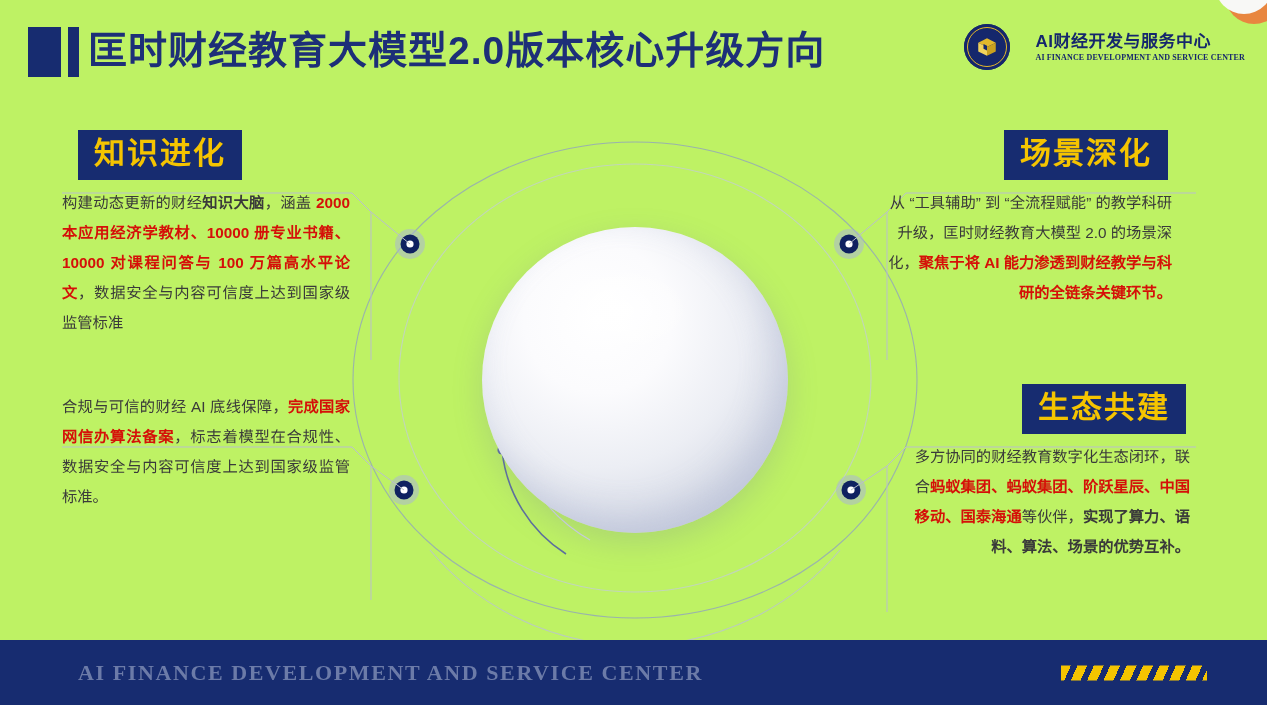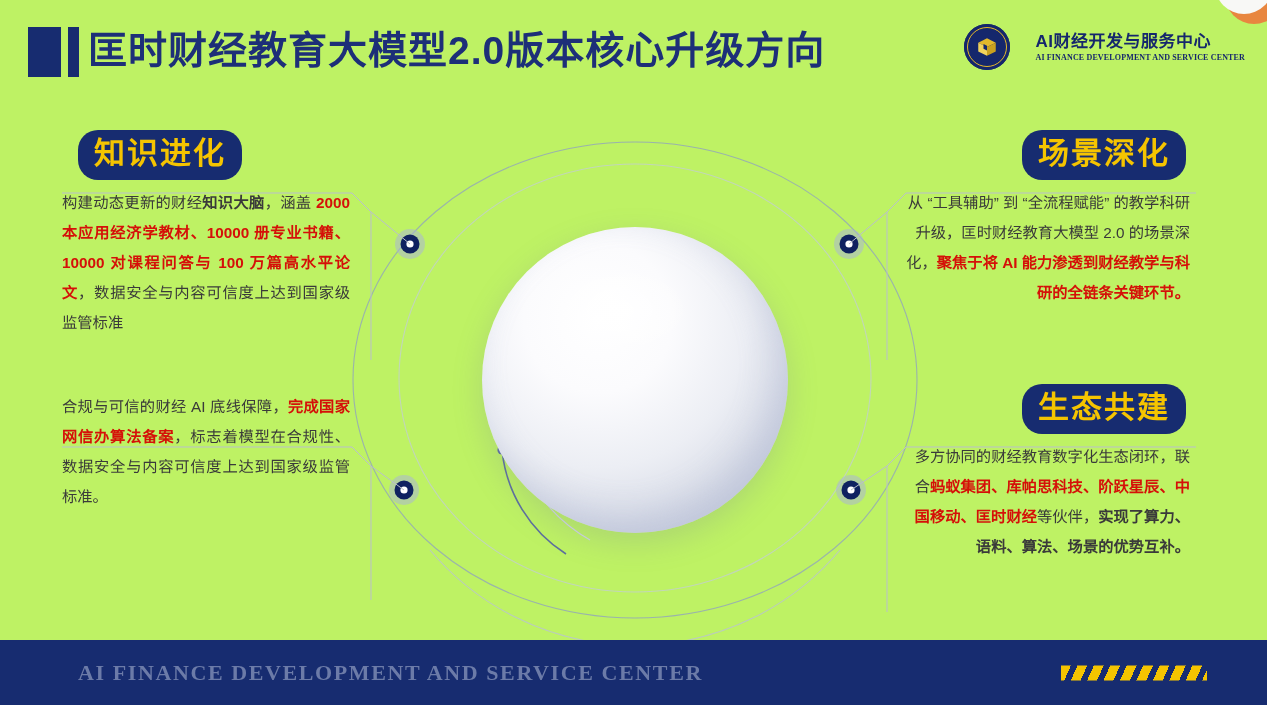--- a/index.html
+++ b/index.html
@@ -77,37 +77,37 @@
     position:absolute;left:22%;top:12%;width:46%;height:30%;border-radius:50%;
     background:radial-gradient(ellipse at center, rgba(255,255,255,.95) 0%, rgba(255,255,255,0) 70%);
     pointer-events:none;
   }
 
   
   .card{position:absolute;width:300px;z-index:4;}
   .card .tag{
     background:#172c70;color:#f5c400;
     font-size:31px;font-weight:700;letter-spacing:2px;
-    padding:6px 16px 8px;display:inline-block;line-height:1.15;border-radius:20px;
+    padding:6px 16px 8px;display:inline-block;line-height:1.15;
   }
   .card .body{
     position:relative;
     font-size:15.3px;line-height:30px;color:#3a3a3a;
     padding:8px 12px 10px 0;
     text-align:justify;
   }
   .card .body b{color:#d51008;font-weight:700;}
   .card.left .tag{margin-left:16px;}
   .card.right{text-align:right;}
   .card.right .tag{margin-right:4px;}
   .card.right .body{text-align:right;padding:8px 0 10px 12px;}
 
   .c-tl{left:62px;top:130px;}
   .c-bl{left:62px;top:384px;}
-  .c-tr{left:890px;top:130px;}
+  .c-tr{left:872px;top:130px;}
   .c-br{left:890px;top:384px;}
 
   
   .footer{
     position:absolute;left:0;bottom:0;width:1267px;height:65px;
     background:#172c70;z-index:5;
   }
   .footer-txt{
     position:absolute;left:78px;top:50%;transform:translateY(-50%);
     font-family:"Liberation Serif","DejaVu Serif",serif;
@@ -219,21 +219,21 @@
     <div class="body"><span>合规与可信的财经 AI 底线保障，</span><b>完成国家网信办算法备案</b><span>，标志着模型在合规性、数据安全与内容可信度上达到国家级监管标准。</span></div>
   </div>
 
   <div class="card right c-tr">
     <div class="tag">场景深化</div>
     <div class="body"><span>从 “工具辅助” 到 “全流程赋能” 的教学科研升级，匡时财经教育大模型 2.0 的场景深化，</span><b>聚焦于将 AI 能力渗透到财经教学与科研的全链条关键环节。</b></div>
   </div>
 
   <div class="card right c-br">
     <div class="tag">生态共建</div>
-    <div class="body"><span>多方协同的财经教育数字化生态闭环，联合</span><b>蚂蚁集团、库帕思科技、阶跃星辰、中国移动、匡时财经</b><span>等伙伴，</span><span style="font-weight: 700;">实现了算力、语料、算法、场景的优势互补。</span></div>
+    <div class="body"><span>多方协同的财经教育数字化生态闭环，联合</span><b>蚂蚁集团、蚂蚁集团、阶跃星辰、中国移动、国泰海通</b><span>等伙伴，</span><span style="font-weight: 700;">实现了算力、语料、算法、场景的优势互补。</span></div>
   </div>
 
   <div class="footer">
     <div class="footer-txt">AI FINANCE DEVELOPMENT AND SERVICE CENTER</div>
     <div class="stripes"></div>
   </div>
 
 </div>
 
 </body></html>

